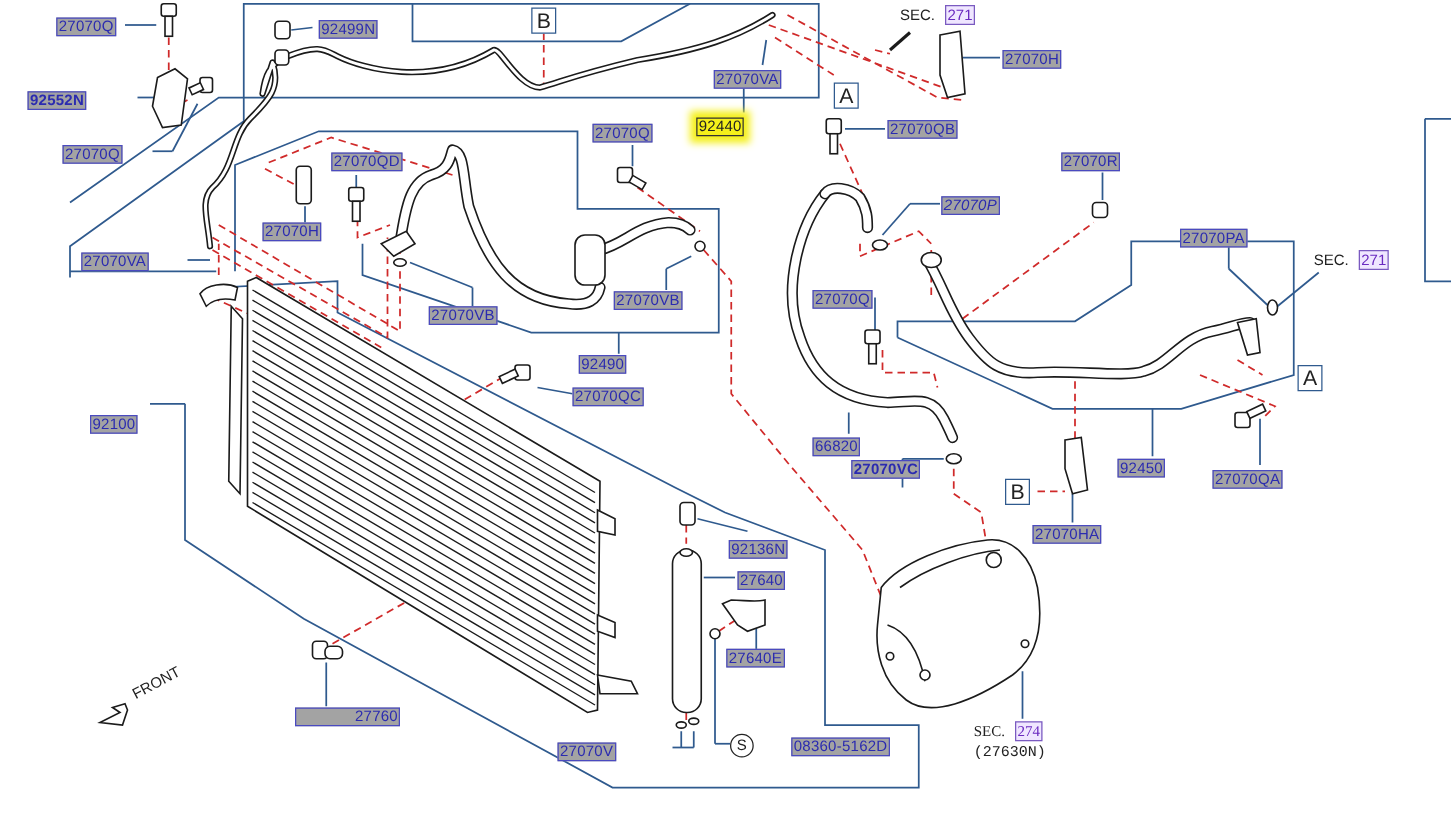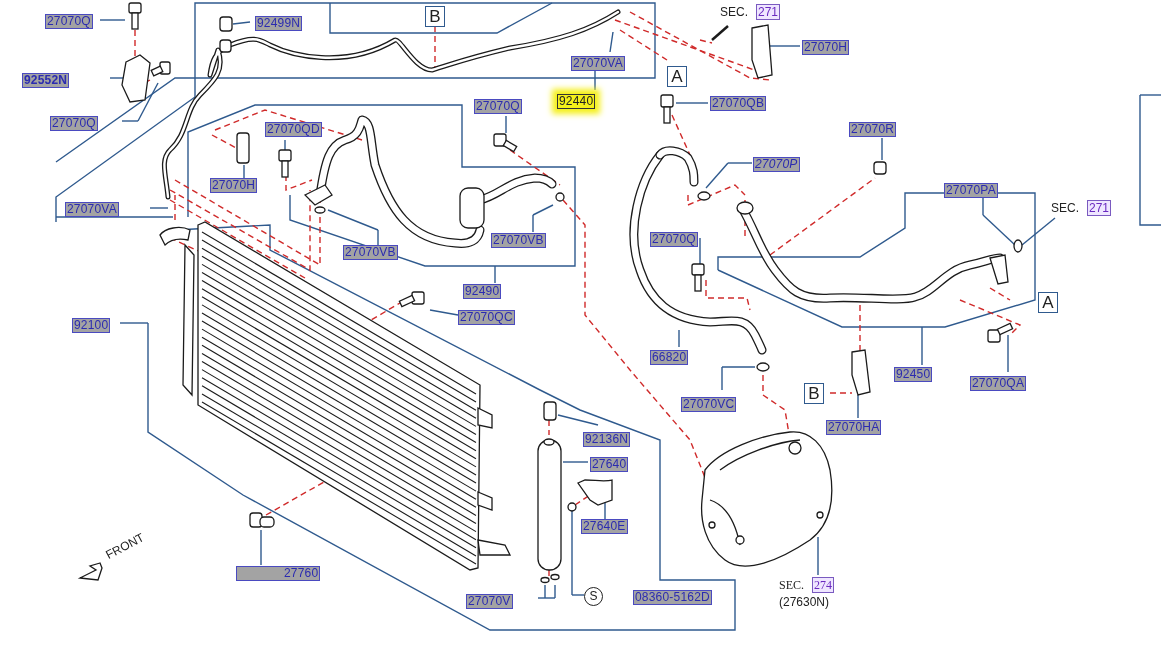--- a/index.html
+++ b/index.html
@@ -277,44 +277,44 @@
 <span class="lbl" style="left:245px;top:122px;margin-left:20px;">27070QD</span>
 <span class="lbl" style="left:210px;top:178px;">27070H</span>
 <span class="lbl" style="left:65px;top:202px;">27070VA</span>
 <span class="lbl" style="left:571px;top:56px;">27070VA</span>
 <span class="lbl hl" style="left:546px;top:94px;margin-left:11px;">92440</span>
 <span class="lbl" style="left:474px;top:99px;">27070Q</span>
 <span class="lbl" style="left:343px;top:245px;">27070VB</span>
 <span class="lbl" style="left:491px;top:233px;">27070VB</span>
 <span class="lbl" style="left:463px;top:284px;">92490</span>
 <span class="lbl" style="left:458px;top:310px;">27070QC</span>
-<span class="lbl" style="left:72px;top:318px;">92100</span>
+<span class="lbl" style="left:72px;top:332px;">92100</span>
 <span class="lbl" style="left:236px;top:566px;padding-left:47px;">27760</span>
 <span class="lbl" style="left:583px;top:432px;">92136N</span>
 <span class="lbl" style="left:590px;top:457px;">27640</span>
 <span class="lbl" style="left:581px;top:519px;">27640E</span>
-<span class="lbl" style="left:466px;top:594px;">27070V</span>
+<span class="lbl" style="left:446px;top:594px;">27070V</span>
 <div class="s-circle" style="left:584px;top:587px;">S</div>
 <span class="lbl" style="left:605px;top:590px;margin-left:28px;">08360-5162D</span>
 <span class="lbl" style="left:802px;top:40px;">27070H</span>
 <span class="lbl" style="left:710px;top:96px;">27070QB</span>
 <span class="lbl" style="left:753px;top:157px;font-style:italic;">27070P</span>
 <span class="lbl" style="left:650px;top:232px;">27070Q</span>
 <span class="lbl" style="left:650px;top:350px;">66820</span>
-<span class="lbl" style="left:681px;top:397px;">27070VC</span>
+<span class="lbl" style="left:681px;top:368px;font-weight:bold;">27070VC</span>
 <span class="lbl" style="left:849px;top:122px;">27070R</span>
 <span class="lbl" style="left:932px;top:183px;margin-left:12px;">27070PA</span>
 <span class="lbl" style="left:894px;top:367px;">92450</span>
 <span class="lbl" style="left:970px;top:376px;">27070QA</span>
 <span class="lbl" style="left:826px;top:420px;">27070HA</span>
 
 <div class="sec" style="left:720px;top:5px;">
   <span>SEC.</span><span class="ref">271</span>
 </div>
 <div class="sec" style="left:1051px;top:201px;">
   <span>SEC.</span><span class="ref">271</span>
 </div>
 <div class="sec" style="left:779px;top:578px;font-family:Liberation Serif, serif;">
   <span>SEC.</span><span class="ref">274</span>
 </div>
-<div class="sub" style="left:779px;top:595px;">(27630N)</div>
+<div class="sub" style="left:779px;top:595px;font-family:Liberation Mono, monospace;">(27630N)</div>
 
 <div class="front" style="left:110px;top:548px;">FRONT</div>
 
 </body></html>

